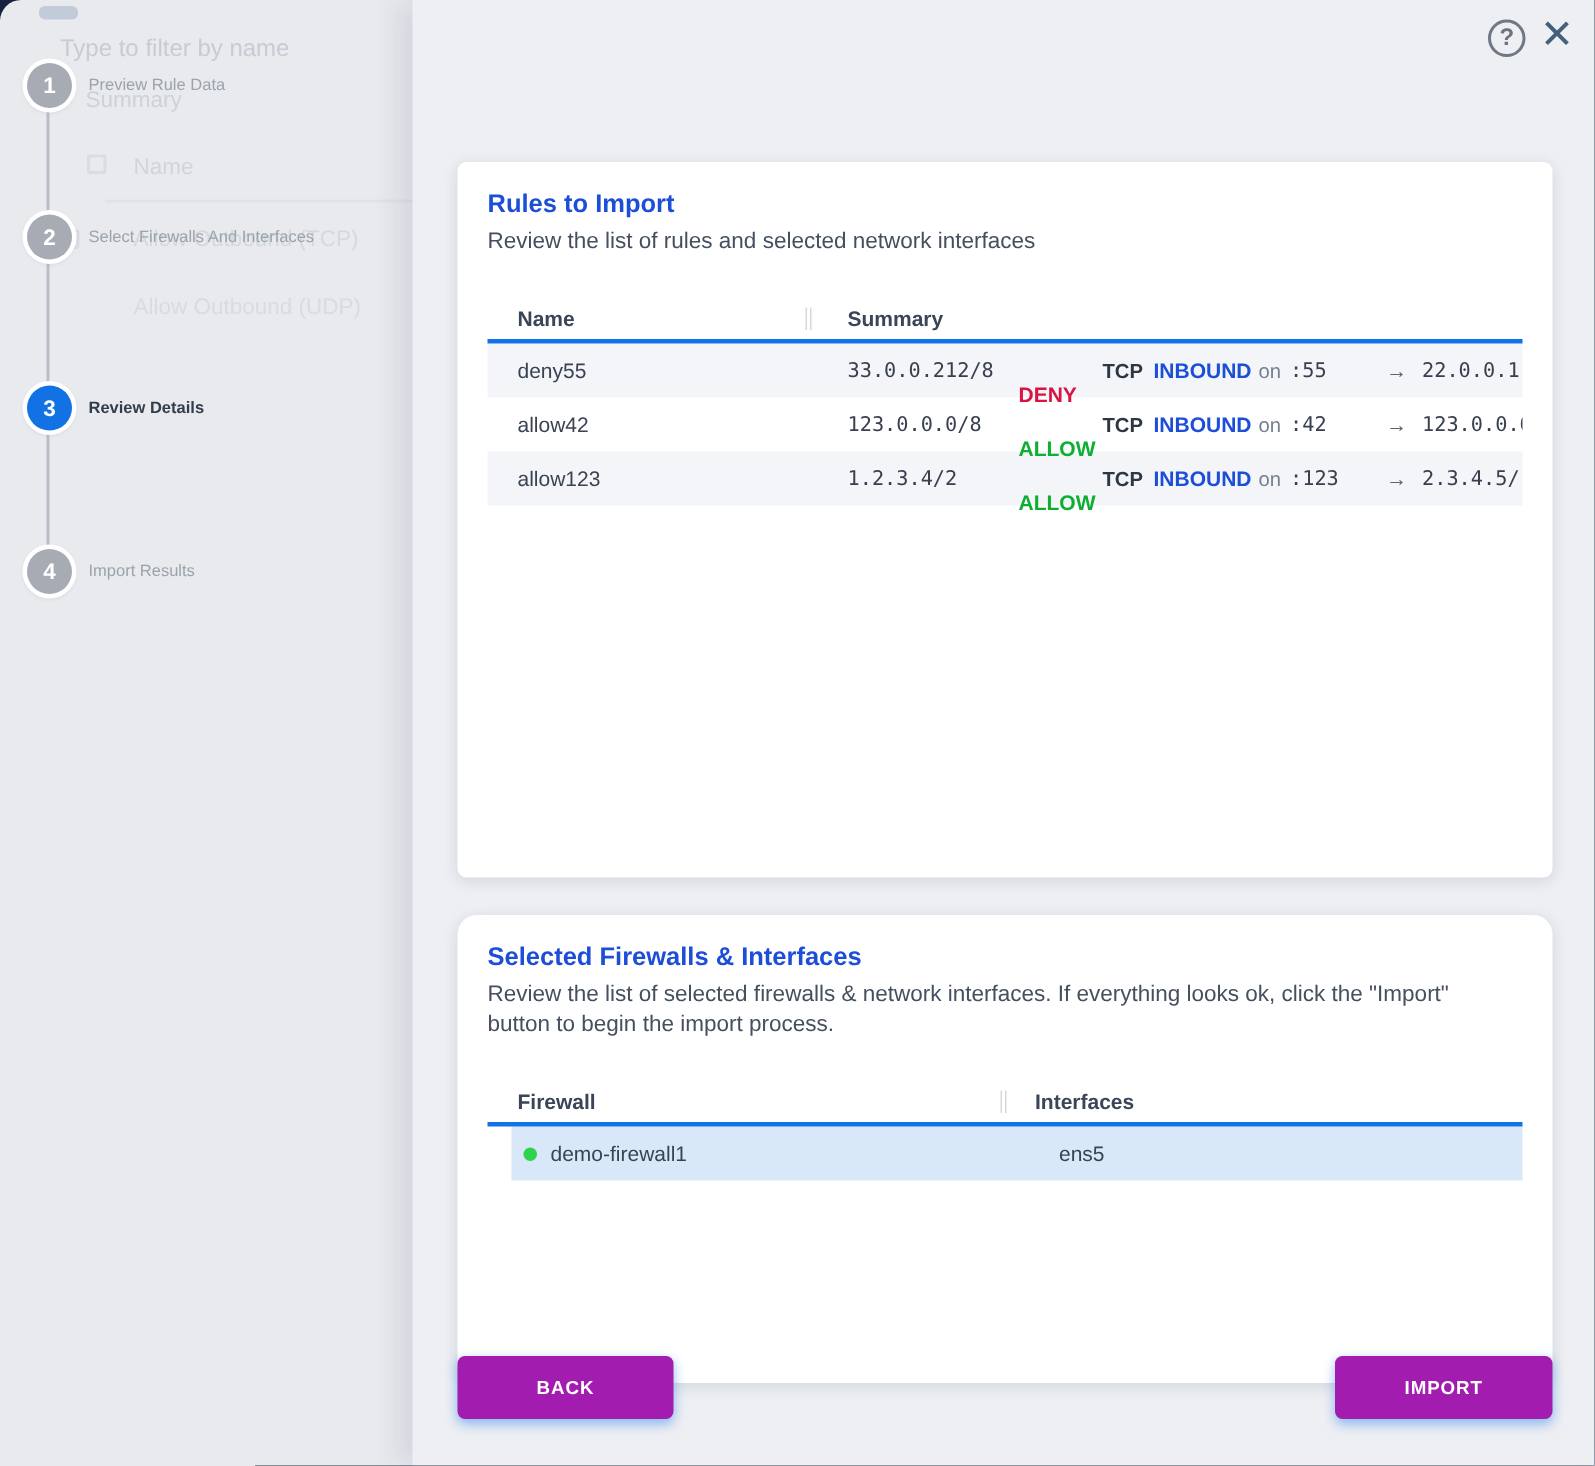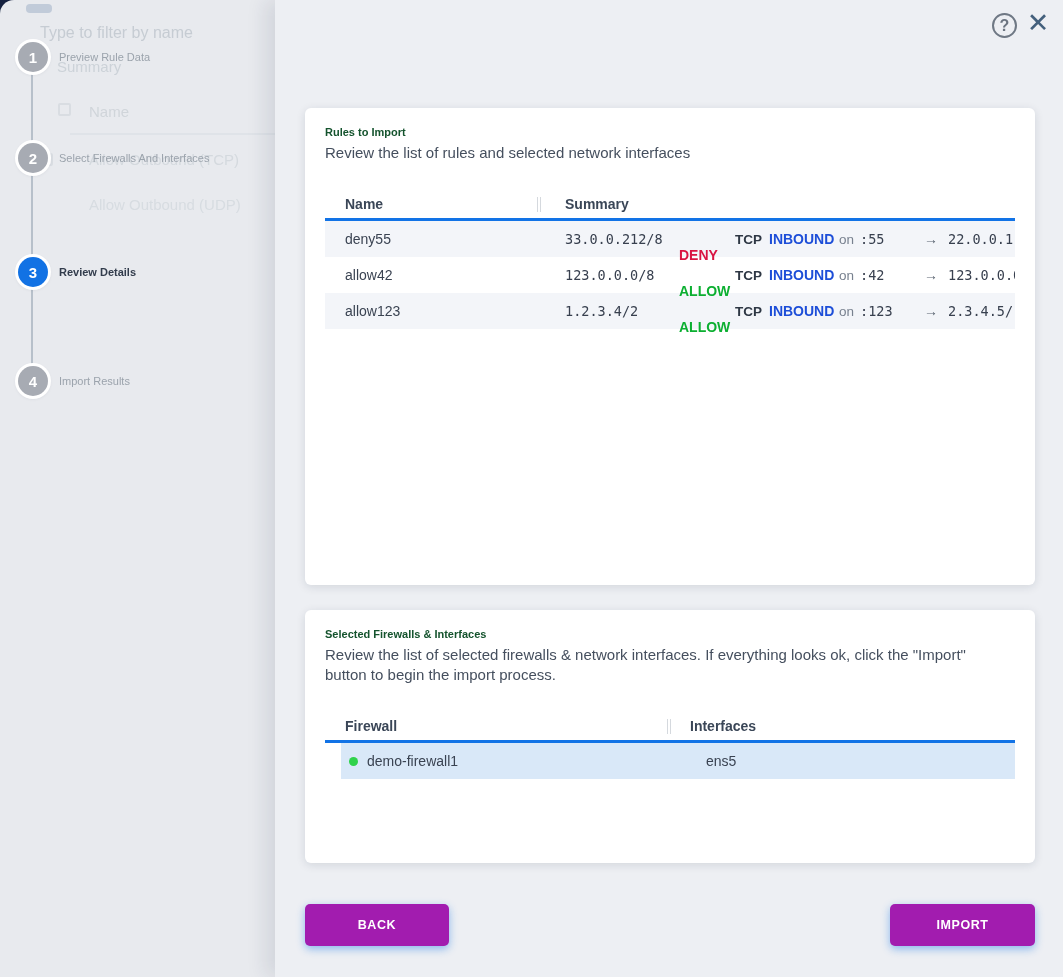--- a/index.html
+++ b/index.html
@@ -33,22 +33,22 @@
 
   .help-btn { position:absolute; left:717px; top:13px; width:25px; height:25px; border-radius:50%;
     border:2px solid #6f7884; color:#6b7480; font-size:16px; font-weight:bold;
     display:flex; align-items:center; justify-content:center; cursor:pointer; }
   .close-btn { position:absolute; left:748px; top:8px; width:30px; height:30px; color:#44607c;
     font-size:27px; line-height:30px; text-align:center; cursor:pointer; font-weight:400; }
 
   .card { position:absolute; left:30px; width:730px; background:#fff; border-radius:6px;
     box-shadow:0 2px 10px rgba(20,30,60,.12); padding:18px 20px; }
   .card.rules { top:108px; height:477px; }
-  .card.firewalls { top:610px; height:253px; }
-  .card-title { font-size:11px; font-weight:800; color:#14532d; }
+  .card.firewalls { top:610px; height:312px;border-radius:13px; }
+  .card-title { font-size:17px; font-weight:800; color:#1d4ed8; }
   .card-subtitle { font-size:15px; color:#454f5e; margin-top:5px; line-height:20px; max-width:682px; }
 
   .tbl { position:relative; margin-top:26px; }
   .tbl-head { position:relative; display:flex; align-items:center; height:32px;
     border-bottom:3px solid #1273e6; }
   .th { font-size:14px; font-weight:700; color:#3a4657; }
   .col-divider { position:absolute; top:8px; width:4px; height:15px;
     border-left:1px solid #d5d9de; border-right:1px solid #d5d9de; }
   .tbl-row { display:flex; align-items:center; height:36px; font-size:14px; color:#3a4352; }
   .tbl-row.striped { background:#f3f5f9; }

